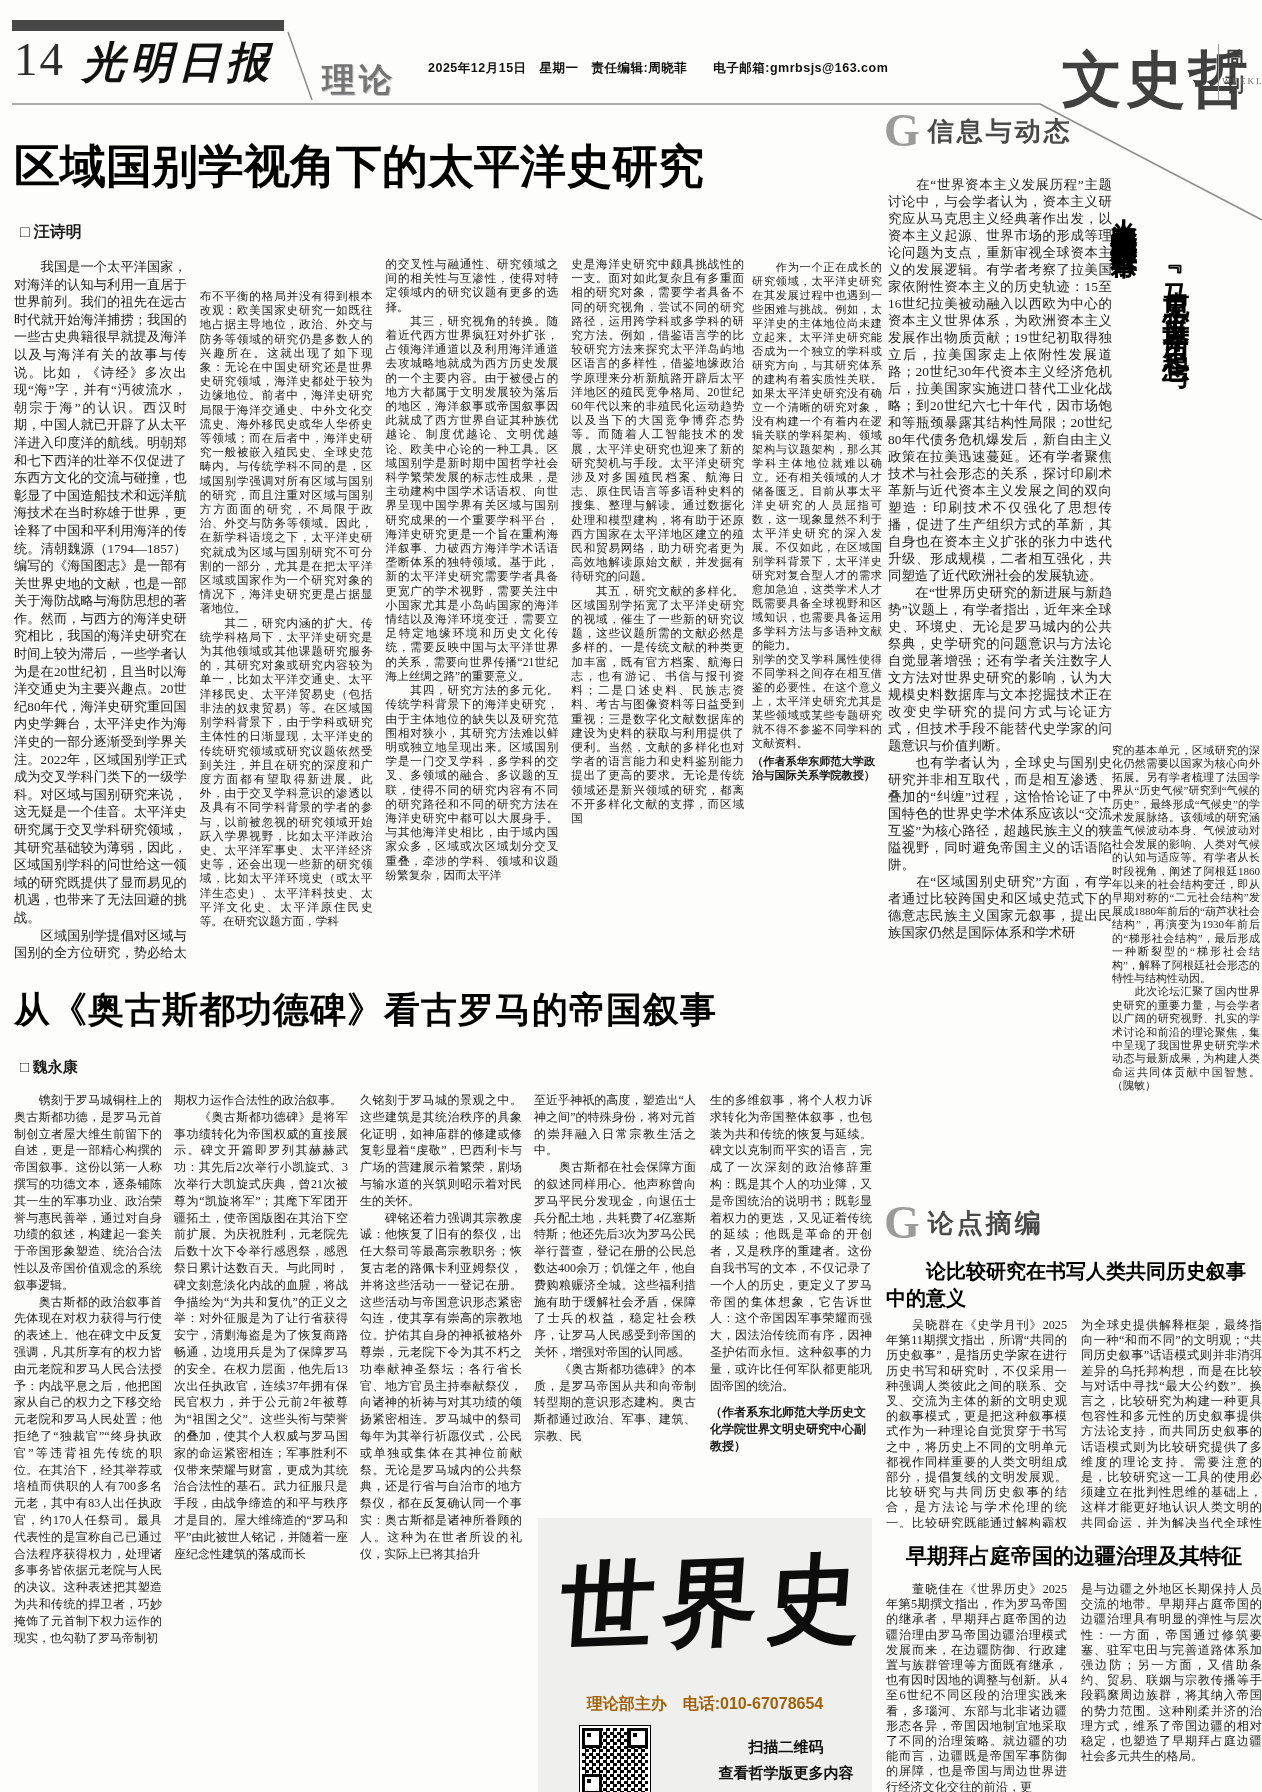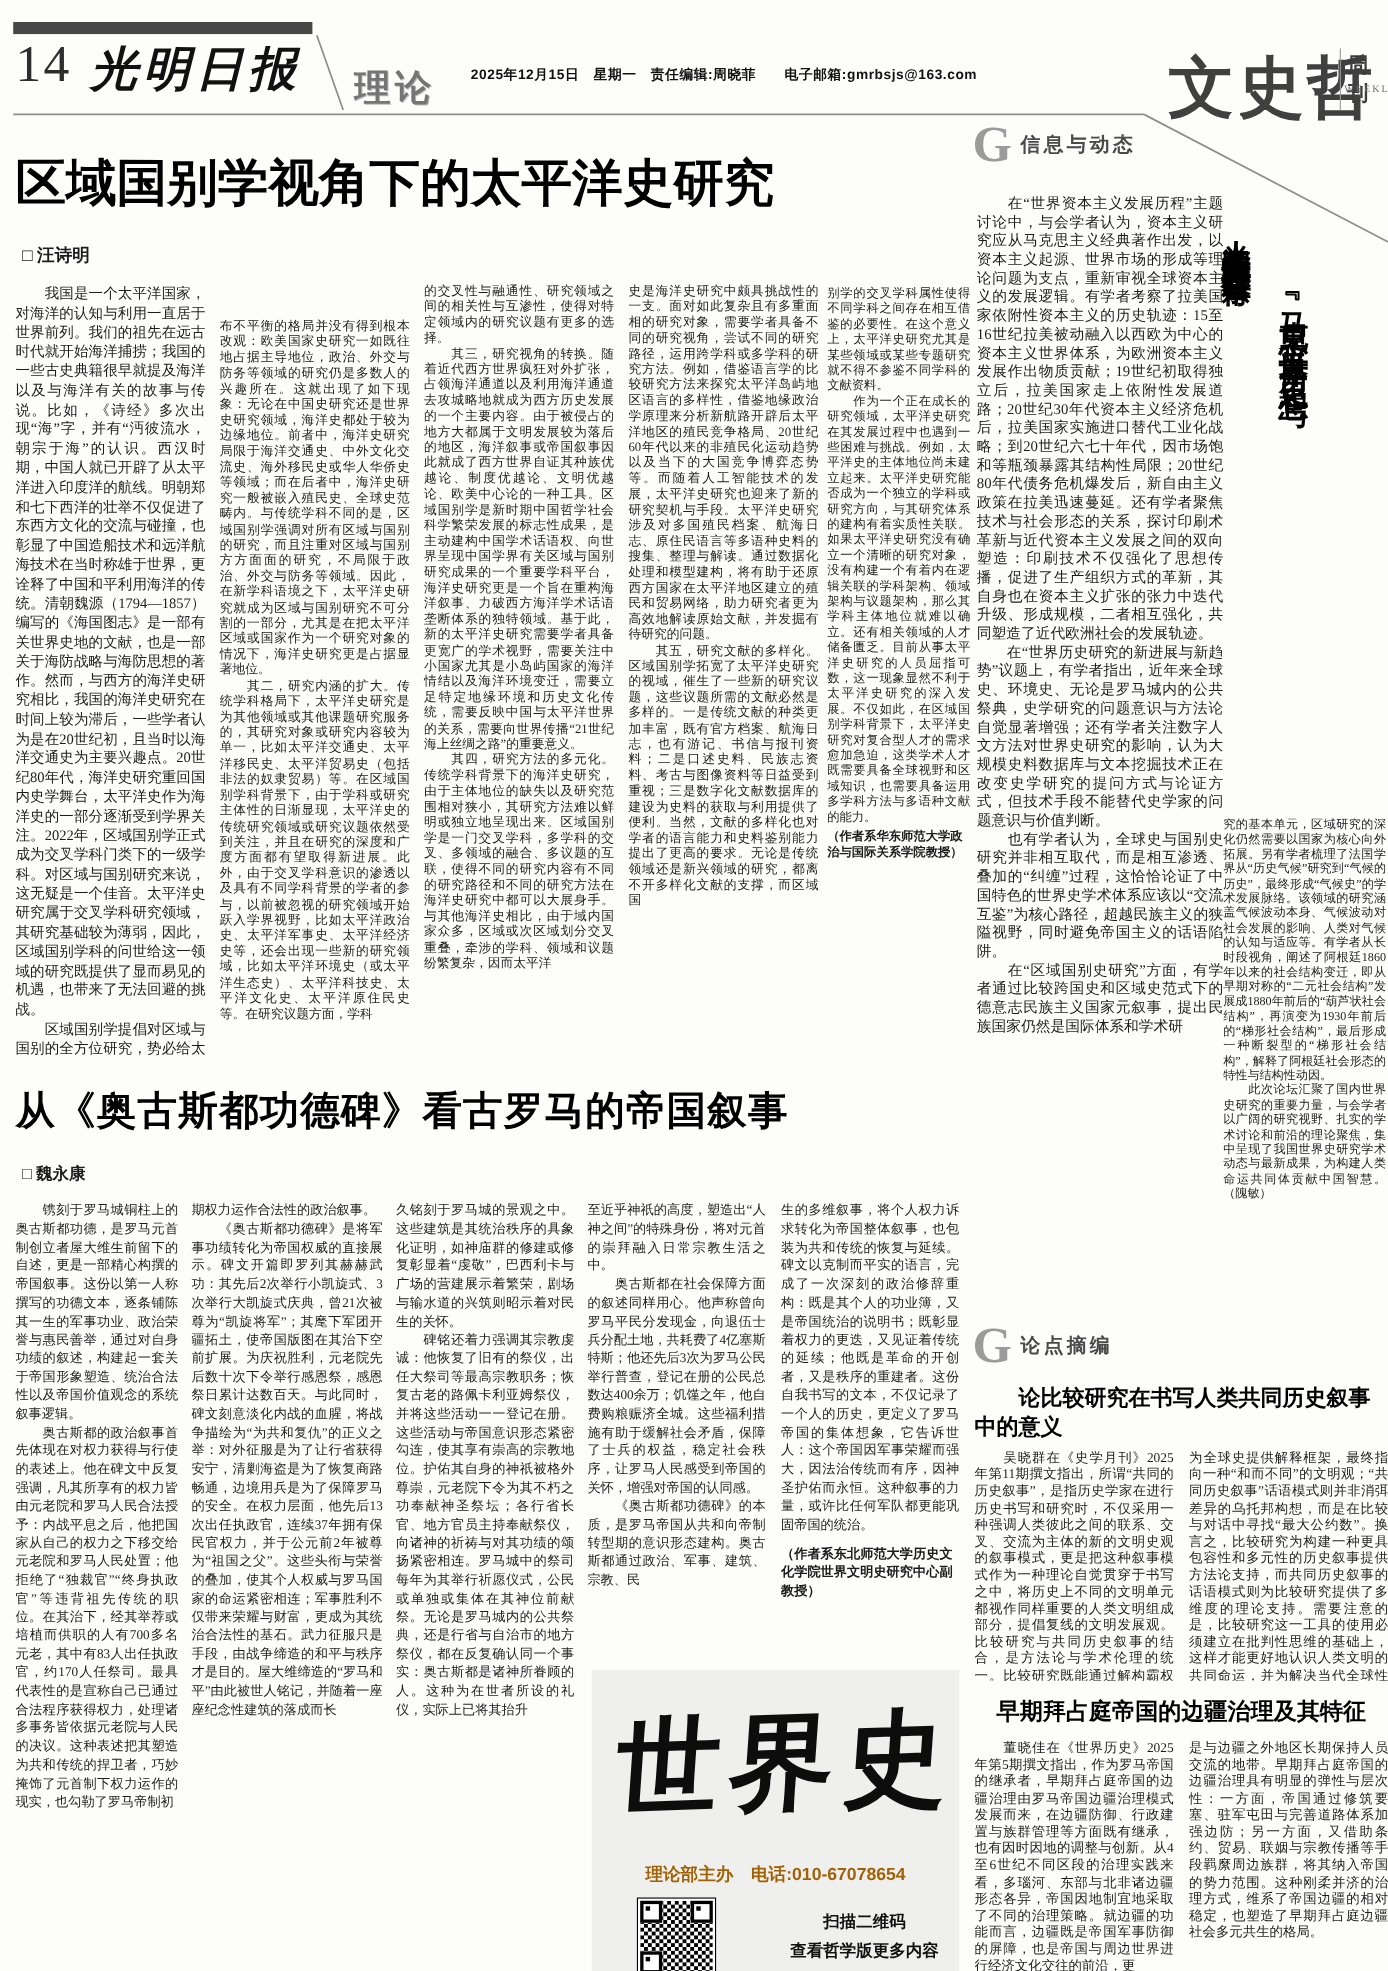--- a/index.html
+++ b/index.html
@@ -25,21 +25,21 @@
   .a1lead{font-size:13.2px;line-height:17.6px;}
   .a1col{font-size:11.6px;line-height:14.2px;}
   .a1c5{font-size:11.2px;line-height:14px;}
   .credit{font-weight:bold;}
   
   .vhead{writing-mode:vertical-rl;font-weight:900;color:#000;}
   .vhead .l1{font-size:27px;letter-spacing:7px;padding-top:58px;margin-left:16px;}
   .vhead .l2{font-size:27px;letter-spacing:2px;}
   
   .glogo{font-size:46px;font-weight:bold;color:#9b9b9b;font-family:"Liberation Serif",serif;line-height:1;}
-  .ghead{font-size:18px;font-weight:bold;color:#4a4a4a;letter-spacing:3px;font-family:"Liberation Sans",sans-serif;}
+  .ghead{font-size:26px;font-weight:bold;color:#4a4a4a;letter-spacing:3px;font-family:"Liberation Sans",sans-serif;}
   .infoA{font-size:13.4px;line-height:17px;}
   .infoB{font-size:11px;line-height:13.4px;}
   
   .dtitle{font-size:20px;font-weight:bold;color:#000;line-height:27px;font-family:"Liberation Sans",sans-serif;}
   .dtitle2{font-size:21px;font-weight:bold;color:#000;text-align:center;font-family:"Liberation Sans",sans-serif;}
   .dcol{font-size:12.2px;line-height:15.2px;}
   
   .a2title{font-size:36px;font-weight:900;color:#000;white-space:nowrap;letter-spacing:1px;}
   .a2col{font-size:12px;line-height:16.8px;}
   
@@ -91,22 +91,22 @@
         <p>　　其三，研究视角的转换。随着近代西方世界疯狂对外扩张，占领海洋通道以及利用海洋通道去攻城略地就成为西方历史发展的一个主要内容。由于被侵占的地方大都属于文明发展较为落后的地区，海洋叙事或帝国叙事因此就成了西方世界自证其种族优越论、制度优越论、文明优越论、欧美中心论的一种工具。区域国别学是新时期中国哲学社会科学繁荣发展的标志性成果，是主动建构中国学术话语权、向世界呈现中国学界有关区域与国别研究成果的一个重要学科平台，海洋史研究更是一个旨在重构海洋叙事、力破西方海洋学术话语垄断体系的独特领域。基于此，新的太平洋史研究需要学者具备更宽广的学术视野，需要关注中小国家尤其是小岛屿国家的海洋情结以及海洋环境变迁，需要立足特定地缘环境和历史文化传统，需要反映中国与太平洋世界的关系，需要向世界传播“21世纪海上丝绸之路”的重要意义。</p>
         <p>　　其四，研究方法的多元化。传统学科背景下的海洋史研究，由于主体地位的缺失以及研究范围相对狭小，其研究方法难以鲜明或独立地呈现出来。区域国别学是一门交叉学科，多学科的交叉、多领域的融合、多议题的互联，使得不同的研究内容有不同的研究路径和不同的研究方法在海洋史研究中都可以大展身手。与其他海洋史相比，由于域内国家众多，区域或次区域划分交叉重叠，牵涉的学科、领域和议题纷繁复杂，因而太平洋</p>
       </div>
     <div class="a1col jt" style="flex:1;">
         <p>史是海洋史研究中颇具挑战性的一支。面对如此复杂且有多重面相的研究对象，需要学者具备不同的研究视角，尝试不同的研究路径，运用跨学科或多学科的研究方法。例如，借鉴语言学的比较研究方法来探究太平洋岛屿地区语言的多样性，借鉴地缘政治学原理来分析新航路开辟后太平洋地区的殖民竞争格局、20世纪60年代以来的非殖民化运动趋势以及当下的大国竞争博弈态势等。而随着人工智能技术的发展，太平洋史研究也迎来了新的研究契机与手段。太平洋史研究涉及对多国殖民档案、航海日志、原住民语言等多语种史料的搜集、整理与解读。通过数据化处理和模型建构，将有助于还原西方国家在太平洋地区建立的殖民和贸易网络，助力研究者更为高效地解读原始文献，并发掘有待研究的问题。</p>
         <p>　　其五，研究文献的多样化。区域国别学拓宽了太平洋史研究的视域，催生了一些新的研究议题，这些议题所需的文献必然是多样的。一是传统文献的种类更加丰富，既有官方档案、航海日志，也有游记、书信与报刊资料；二是口述史料、民族志资料、考古与图像资料等日益受到重视；三是数字化文献数据库的建设为史料的获取与利用提供了便利。当然，文献的多样化也对学者的语言能力和史料鉴别能力提出了更高的要求。无论是传统领域还是新兴领域的研究，都离不开多样化文献的支撑，而区域国</p>
       </div>
   </div>
   <div class="abs" style="left:752px;top:260px;width:130px;height:600px;overflow:hidden;">
     <div class="a1c5 jt">
+        <p>　　作为一个正在成长的研究领域，太平洋史研究在其发展过程中也遇到一些困难与挑战。例如，太平洋史的主体地位尚未建立起来。太平洋史研究能否成为一个独立的学科或研究方向，与其研究体系的建构有着实质性关联。如果太平洋史研究没有确立一个清晰的研究对象，没有构建一个有着内在逻辑关联的学科架构、领域架构与议题架构，那么其学科主体地位就难以确立。还有相关领域的人才储备匮乏。目前从事太平洋史研究的人员屈指可数，这一现象显然不利于太平洋史研究的深入发展。不仅如此，在区域国别学科背景下，太平洋史研究对复合型人才的需求愈加急迫，这类学术人才既需要具备全球视野和区域知识，也需要具备运用多学科方法与多语种文献的能力。</p>
         <p>别学的交叉学科属性使得不同学科之间存在相互借鉴的必要性。在这个意义上，太平洋史研究尤其是某些领域或某些专题研究就不得不参鉴不同学科的文献资料。</p>
-        <p>　　作为一个正在成长的研究领域，太平洋史研究在其发展过程中也遇到一些困难与挑战。例如，太平洋史的主体地位尚未建立起来。太平洋史研究能否成为一个独立的学科或研究方向，与其研究体系的建构有着实质性关联。如果太平洋史研究没有确立一个清晰的研究对象，没有构建一个有着内在逻辑关联的学科架构、领域架构与议题架构，那么其学科主体地位就难以确立。还有相关领域的人才储备匮乏。目前从事太平洋史研究的人员屈指可数，这一现象显然不利于太平洋史研究的深入发展。不仅如此，在区域国别学科背景下，太平洋史研究对复合型人才的需求愈加急迫，这类学术人才既需要具备全球视野和区域知识，也需要具备运用多学科方法与多语种文献的能力。</p>
       </div>
     <div class="a1c5 credit jt" style="margin-top:4px;">（作者系华东师范大学政治与国际关系学院教授）</div>
   </div>
 
   <div class="abs vhead" style="left:1106px;top:198px;height:565px;">
     <div class="l1">『马克思主义世界历史思想与</div>
     <div class="l2">人类命运共同体构建』研讨会在京举行</div>
   </div>
 
   <div class="abs" style="left:884px;top:108px;display:flex;align-items:center;gap:8px;">

